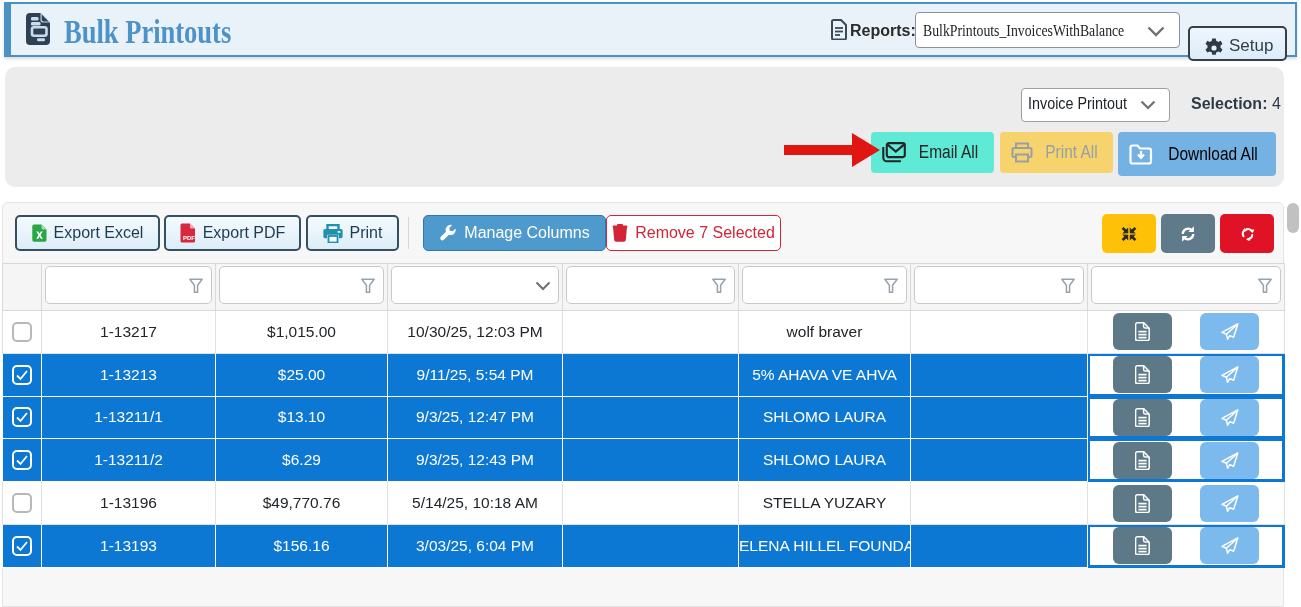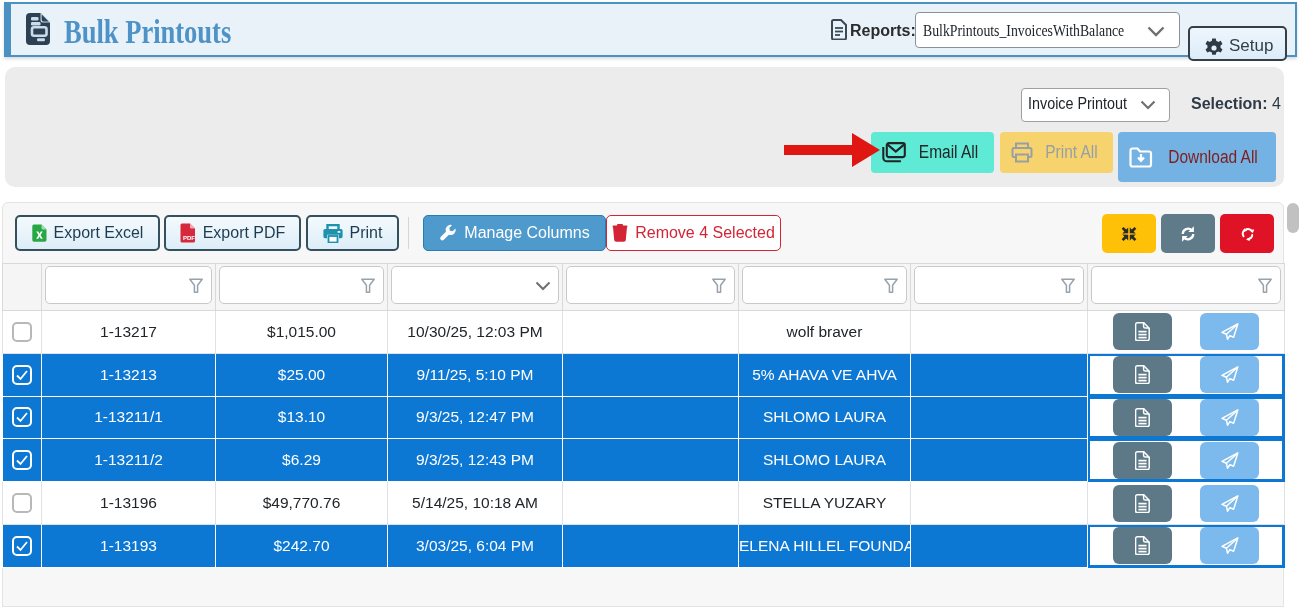--- a/index.html
+++ b/index.html
@@ -28,21 +28,21 @@
 .inv-select { position:absolute; left:1021px; top:88px; width:149px; height:34px;
   background:#fff; border:1px solid #9aa0a6; border-radius:4px; }
 .inv-select span{ position:absolute; left:6px; top:5px; font-size:16.5px; color:#212529;
   transform:scaleX(0.87); transform-origin:0 0; white-space:nowrap; }
 .sel-label { position:absolute; left:1191px; top:95px; font-size:16px; color:#2e3b47; }
 .btn { position:absolute; border-radius:4px; font-size:18px; display:flex;
   align-items:center; justify-content:center; gap:8px; }
 .btn span { transform:scaleX(0.86); transform-origin:center; white-space:nowrap; }
 .email-all { left:871px; top:132px; width:123px; height:41px; background:#5eead4; color:#212529; }
 .print-all { left:1000px; top:132px; width:113px; height:41px; background:#f6d36d; color:#98a0a6; }
-.dl-all   { left:1118px; top:132px; width:158px; height:50px; background:#74b2e3; color:#7f1d1d; }
+.dl-all   { left:1118px; top:132px; width:158px; height:44px; background:#74b2e3; color:#000000; }
 
 
 .card { position:absolute; left:2px; top:202px; width:1282px; height:405px;
   background:#f7f7f7; border:1px solid #e3e3e3; border-radius:6px 6px 0 0; }
 .tb-btn { position:absolute; top:13px; height:36px; border-radius:5px; display:flex;
   align-items:center; justify-content:center; gap:7px; font-size:16px; }
 .tb-light { background:linear-gradient(#f4fafd,#ddedf8); border:2px solid #34505e; color:#1d3c52; }
 .b-excel { left:13px;  width:145px; }
 .b-pdf   { left:162px; width:137px; }
 .b-print { left:304px; width:93px; }
@@ -196,21 +196,21 @@
       <path d="M16.5 4.5 a5 5 0 0 1 -6.6 6.2 l-5.1 5.1 a2.1 2.1 0 0 1 -3 -3 l5.1 -5.1 a5 5 0 0 1 6.2 -6.6 l-2.8 2.8 0.6 2.8 2.8 0.6 z" fill="#fff"></path>
     </svg>
     <span>Manage Columns</span>
   </div>
   <div class="tb-btn b-remove">
     <svg width="16" height="18" viewBox="0 0 16 18">
       <path d="M1 3 h14 l-1.2 13 a2 2 0 0 1 -2 1.8 h-7.6 a2 2 0 0 1 -2 -1.8 z" fill="#d32535"></path>
       <rect x="0.5" y="1.5" width="15" height="2" rx="1" fill="#d32535"></rect>
       <rect x="5" y="0" width="6" height="2.4" rx="1" fill="#d32535"></rect>
     </svg>
-    <span>Remove 4 Selected</span>
+    <span>Remove 7 Selected</span>
   </div>
   <div class="b-sq b-compress">
     <svg width="18" height="18" viewBox="0 0 23 23">
       <g fill="#2b2b2b">
         <path d="M10.5 10.5 v-7.3 l-2.6 2.6 -3.4 -3.4 -2.4 2.4 3.4 3.4 -2.6 2.6 z"></path>
         <path d="M12.5 10.5 v-7.3 l2.6 2.6 3.4 -3.4 2.4 2.4 -3.4 3.4 2.6 2.6 z"></path>
         <path d="M10.5 12.5 v7.3 l-2.6 -2.6 -3.4 3.4 -2.4 -2.4 3.4 -3.4 -2.6 -2.6 z"></path>
         <path d="M12.5 12.5 v7.3 l2.6 -2.6 3.4 3.4 2.4 -2.4 -3.4 -3.4 2.6 -2.6 z"></path>
       </g>
     </svg>
@@ -336,21 +336,21 @@
   <tr class="drow sel">
     <td>
           <div class="cb-on">
             <svg width="14" height="14" viewBox="0 0 14 14">
               <path d="M2 7.5 L5.5 11 L12 3" fill="none" stroke="#fff" stroke-width="1.8"></path>
             </svg>
           </div>
         </td>
     <td>1-13213</td>
         <td>$25.00</td>
-        <td>9/11/25, 5:10 PM</td>
+        <td>9/11/25, 5:54 PM</td>
         <td></td>
     <td>5% AHAVA VE AHVA</td>
         <td></td>
     <td class="act-cell">
           <div class="act-wrap">
       <div class="act-doc">
               <svg width="15" height="19" viewBox="0 0 15 19">
                 <path d="M2.4 0.8 h6.4 l5.4 5.4 v10.6 a1.8 1.8 0 0 1 -1.8 1.8 h-10 a1.8 1.8 0 0 1 -1.8 -1.8 v-14.2 a1.8 1.8 0 0 1 1.8 -1.8 z" fill="none" stroke="#fff" stroke-width="1.5"></path>
                 <path d="M8.6 0.8 v3.6 a1.7 1.7 0 0 0 1.7 1.7 h3.9" fill="none" stroke="#fff" stroke-width="1.5"></path>
                 <line x1="3.4" y1="9.6" x2="11.6" y2="9.6" stroke="#fff" stroke-width="1.7"></line>
@@ -467,21 +467,21 @@
   </tr>
   <tr class="drow sel">
     <td>
           <div class="cb-on">
             <svg width="14" height="14" viewBox="0 0 14 14">
               <path d="M2 7.5 L5.5 11 L12 3" fill="none" stroke="#fff" stroke-width="1.8"></path>
             </svg>
           </div>
         </td>
     <td>1-13193</td>
-        <td>$242.70</td>
+        <td>$156.16</td>
         <td>3/03/25, 6:04 PM</td>
         <td></td>
     <td class="name-clip">ELENA HILLEL FOUNDATION</td>
         <td></td>
     <td class="act-cell">
           <div class="act-wrap">
       <div class="act-doc">
               <svg width="15" height="19" viewBox="0 0 15 19">
                 <path d="M2.4 0.8 h6.4 l5.4 5.4 v10.6 a1.8 1.8 0 0 1 -1.8 1.8 h-10 a1.8 1.8 0 0 1 -1.8 -1.8 v-14.2 a1.8 1.8 0 0 1 1.8 -1.8 z" fill="none" stroke="#fff" stroke-width="1.5"></path>
                 <path d="M8.6 0.8 v3.6 a1.7 1.7 0 0 0 1.7 1.7 h3.9" fill="none" stroke="#fff" stroke-width="1.5"></path>

